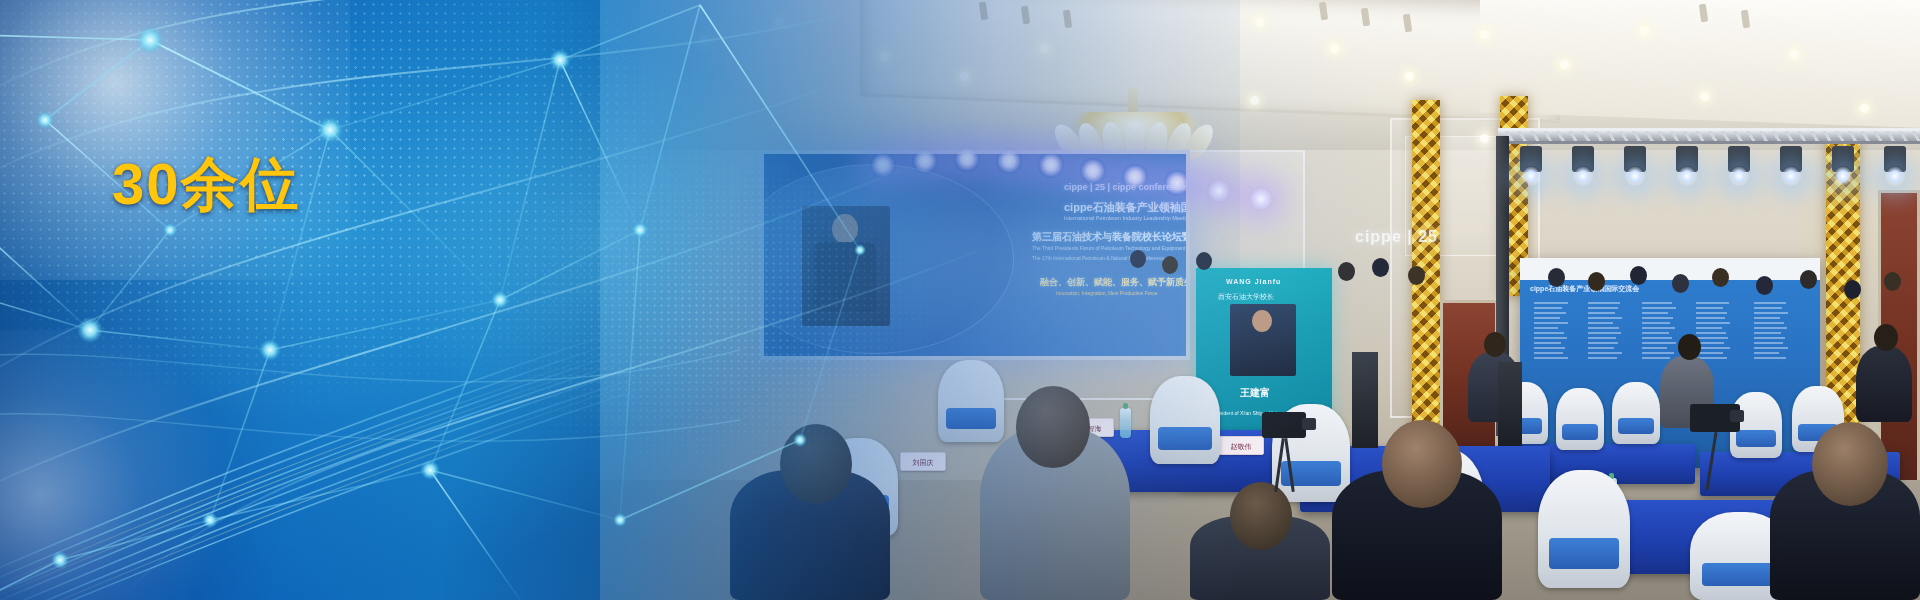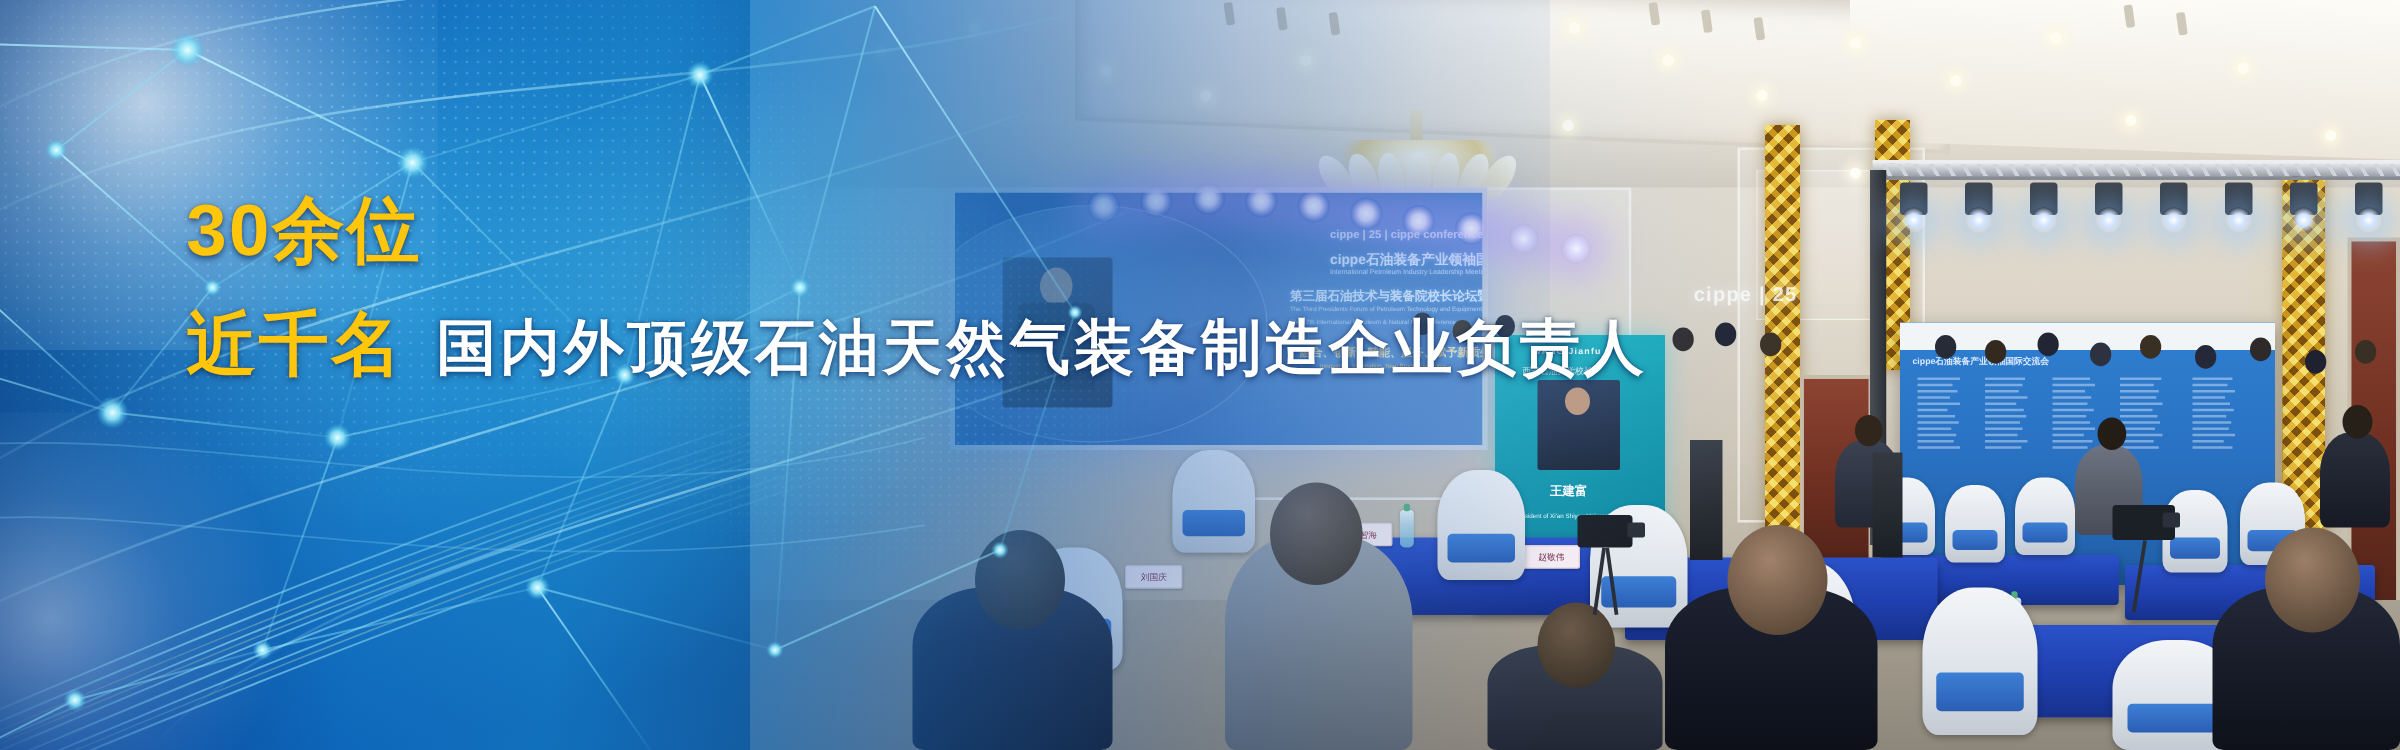--- a/index.html
+++ b/index.html
@@ -252,21 +252,21 @@
             mask-image:radial-gradient(ellipse 330px 230px at 45% 45%,#000 0%,transparent 75%);
     opacity:.55;
   }
   
   .net{position:absolute;left:0;top:0;width:1240px;height:600px;}
   
   .streaks{position:absolute;left:-40px;top:300px;width:780px;height:330px;}
 
   
   .copy{
-    position:absolute;left:112px;top:146px;width:1320px;margin-left:37px;
+    position:absolute;left:112px;top:146px;width:1320px;
   }
   .line{
     display:flex;align-items:baseline;gap:26px;
     margin-bottom:14px;white-space:nowrap;
   }
   .num{
     font-size:56px;font-weight:bold;letter-spacing:2px;
     color:#FFC60B;
     text-shadow:0 2px 5px rgba(0,25,70,.60), 0 0 2px rgba(120,60,0,.35);
   }
@@ -668,20 +668,16 @@
     </g>
   </svg>
 
   <div class="copy">
 
     <div class="line l1">
       <span class="num">30余位</span>
     </div>
 
 
-    <div class="line l3">
-      <span class="num">近千名</span>
-      <span class="desc">国内外顶级石油天然气装备制造企业负责人</span>
-    </div>
 
   </div>
 
 </div>
 
 </body></html>

